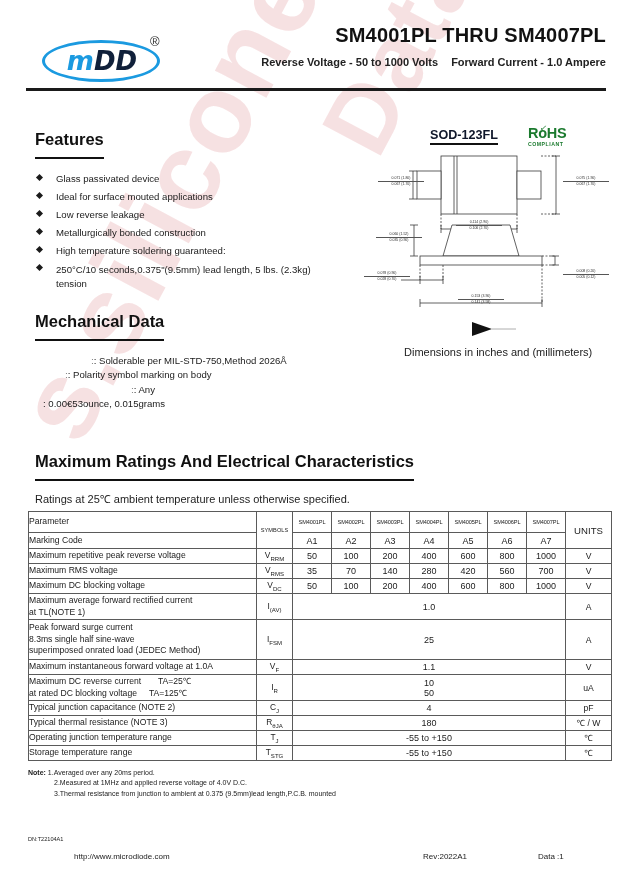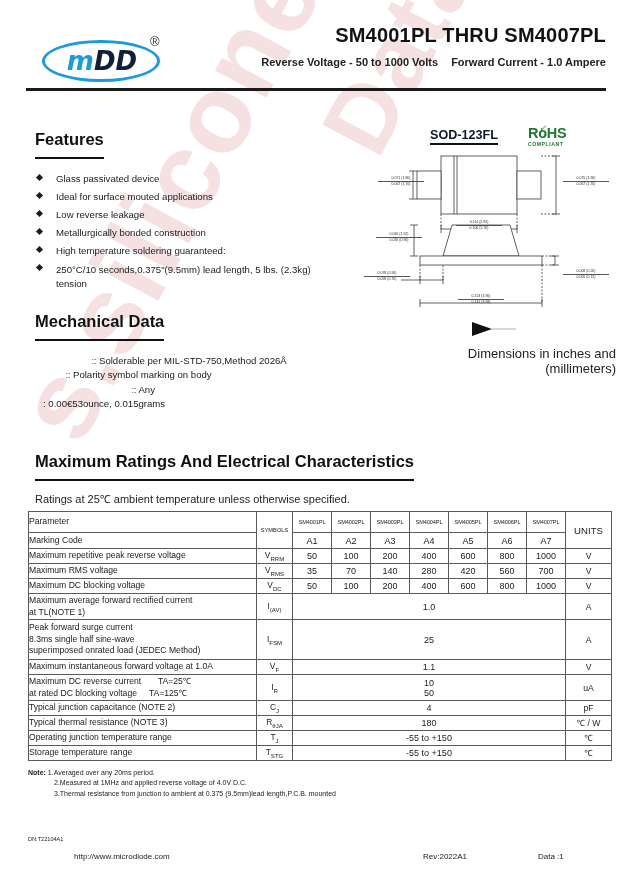--- a/index.html
+++ b/index.html
@@ -120,22 +120,22 @@
   .rohs .tick{
     position:absolute;left:12px;top:-3px;font-size:9px;color:#1b7a2e;
     transform:rotate(8deg);
   }
   .dimtxt{
     position:absolute;font-size:3.5px;line-height:4.2px;color:#2d2d2d;
     text-align:center;white-space:nowrap;
   }
   .dimtxt .u{border-bottom:.4px solid #555;display:block;padding-bottom:.3px;}
   .dcap{
-    position:absolute;left:24px;top:218px;width:212px;text-align:right;
-    font-size:13px;color:#222;
+    position:absolute;left:24px;top:218px;width:212px;text-align:left;
+    font-size:11px;color:#222;
   }
   svg.draw{position:absolute;left:0;top:0;}
 
   
   .ratings{position:absolute;left:35px;top:452px;width:560px;}
   .ratings .intro{margin-top:12px;}
   .ratings .intro div{font-size:11px;line-height:12.8px;color:#1d1d1d;}
 
   
   table.spec{

